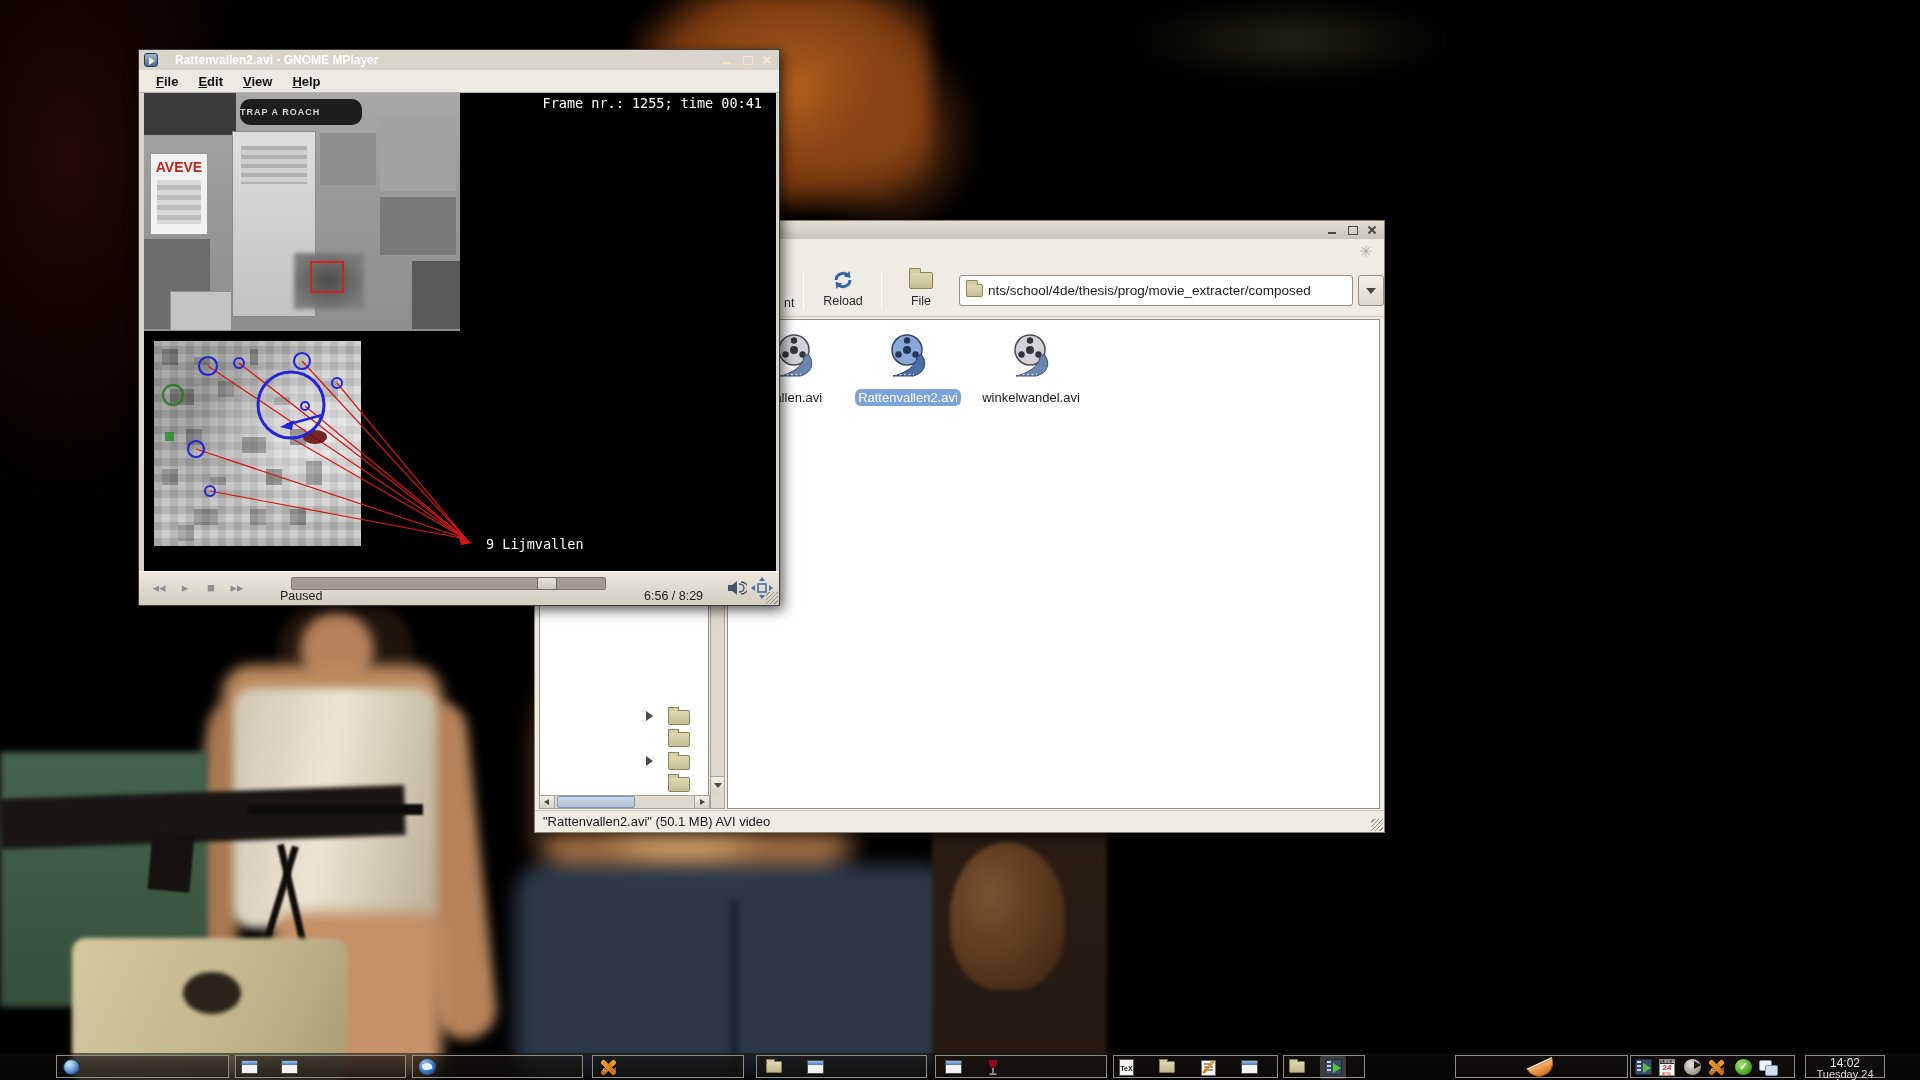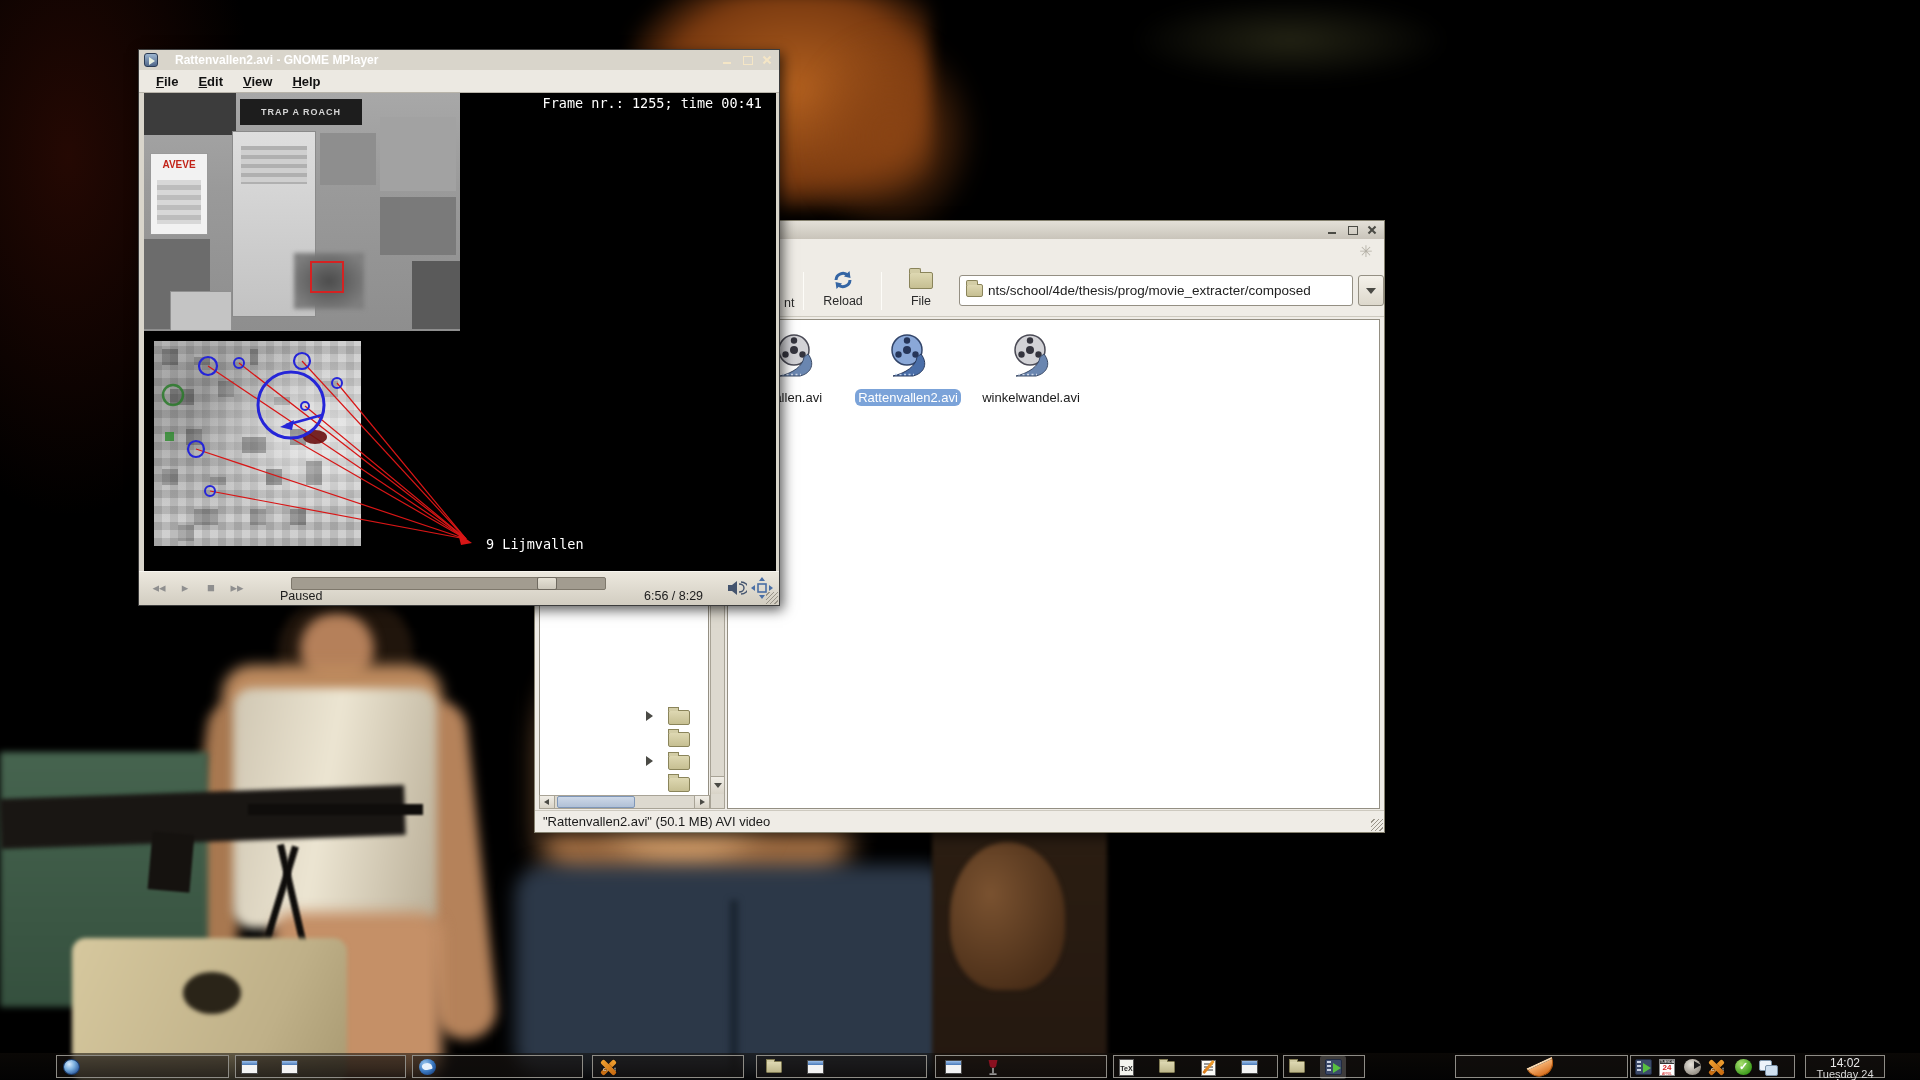--- a/index.html
+++ b/index.html
@@ -52,25 +52,25 @@
   .mp-appicon::before { content:""; position:absolute; left:4px; top:3px; width:0; height:0; border-left:6px solid #e8f0e0; border-top:4px solid transparent; border-bottom:4px solid transparent; }
   .mp-menubar { position:absolute; left:0; top:20px; right:0; height:23px; background:#ece9e2; border-bottom:1px solid #b8b4aa; display:flex; align-items:center; padding-left:8px; gap:2px;font-weight:bold; }
   .mp-menu-item { font-size:13px; color:#111; padding:2px 9px; }
   .mp-menu-item::first-letter { text-decoration:underline; }
   .mp-video { position:absolute; left:5px; top:43px; width:632px; height:480px; background:#000; }
 
   
   .photo { position:absolute; left:0; top:0; width:316px; height:238px; background:linear-gradient(#a8a8a8,#9a9a9a 40%,#8e8e8e); overflow:hidden; }
   .ph { position:absolute; }
   .ph-shelfdark { left:0; top:0; width:92px; height:42px; background:#3c3c3c; }
-  .ph-sign { left:96px; top:6px; width:122px; height:26px; background:#1d1d1d; color:#d5d5d5; font-size:9px; font-weight:bold; letter-spacing:1px; text-align:center; line-height:26px; }
+  .ph-sign { left:96px; top:6px; width:122px; height:26px; background:#1d1d1d; color:#d5d5d5; font-size:9px; font-weight:bold; letter-spacing:1px; text-align:left; line-height:26px;border-radius:10px; }
   .ph-bigbox { left:88px; top:38px; width:84px; height:186px; background:linear-gradient(#dedede,#c2c2c2); border:1px solid #8a8a8a; }
   .ph-bigbox::before { content:""; position:absolute; left:8px; top:14px; right:8px; height:38px; background:repeating-linear-gradient(#b0b0b0 0 4px,#cfcfcf 4px 9px); }
   .ph-aveve { left:6px; top:60px; width:58px; height:82px; background:#f2f2f2; border:1px solid #9a9a9a; text-align:center; }
-  .ph-aveve span { color:#c22318; font-size:10px; font-weight:bold; display:block; margin-top:5px; }
+  .ph-aveve span { color:#c22318; font-size:14px; font-weight:bold; display:block; margin-top:5px; }
   .ph-aveve::after { content:""; position:absolute; left:6px; top:26px; right:6px; height:44px; background:repeating-linear-gradient(#d8d8d8 0 5px,#bdbdbd 5px 10px); }
   .ph-r1 { left:176px; top:40px; width:56px; height:52px; background:#8e8e8e; }
   .ph-r2 { left:236px; top:24px; width:76px; height:74px; background:#a2a2a2; }
   .ph-r3 { left:236px; top:104px; width:76px; height:58px; background:#7a7a7a; }
   .ph-r4 { left:0; top:146px; width:66px; height:90px; background:#6c6c6c; }
   .ph-r5 { left:268px; top:168px; width:48px; height:68px; background:#5a5a5a; }
   .ph-mouse { left:150px; top:160px; width:70px; height:56px; background:radial-gradient(ellipse,#4c4c4c,#7e7e7e 80%); filter:blur(2px); }
   .ph-redbox { left:166px; top:168px; width:34px; height:32px; border:2px solid #d42222; }
   .ph-b1 { left:26px; top:198px; width:62px; height:40px; background:#c4c4c4; border:1px solid #909090; }
 

